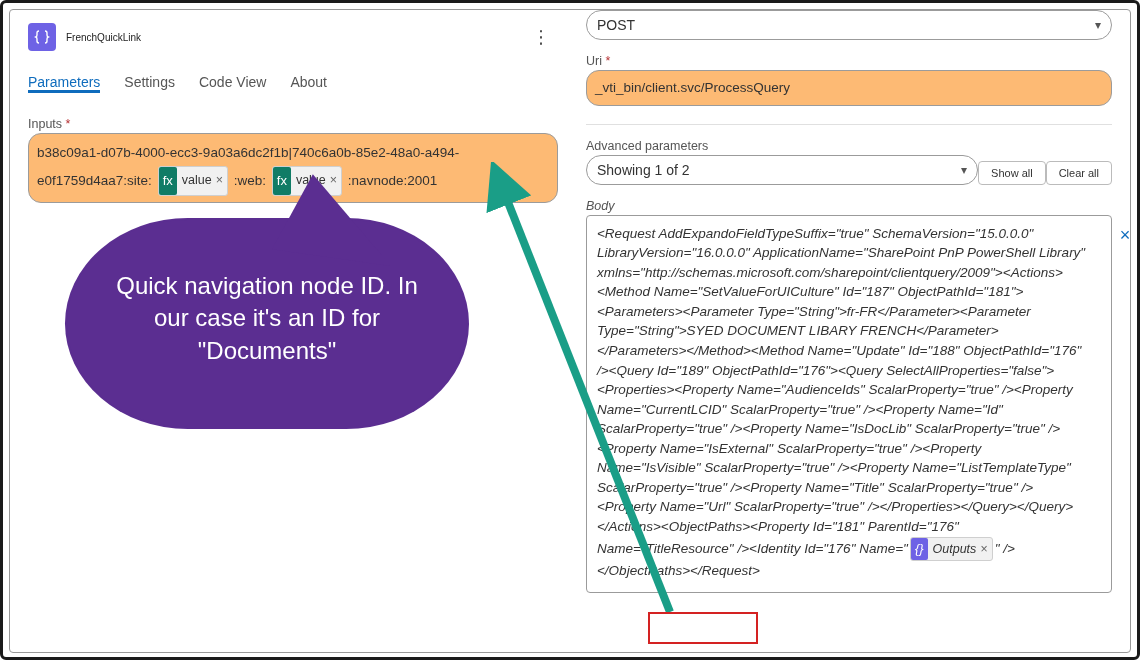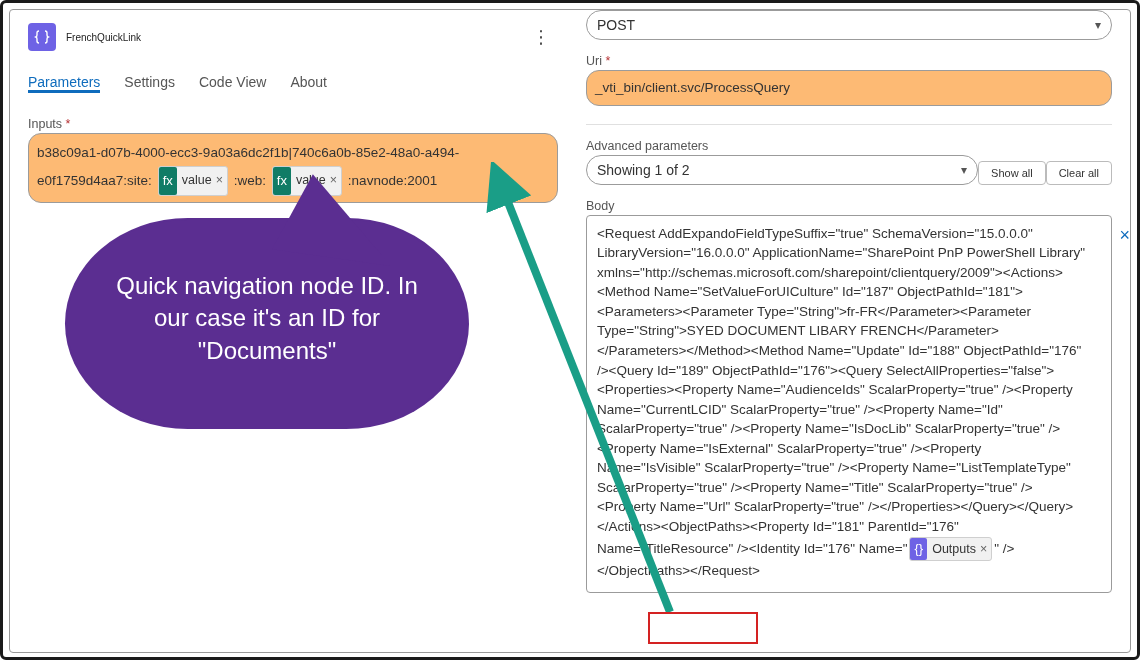--- a/index.html
+++ b/index.html
@@ -127,21 +127,21 @@
         <div class="adv-row">
           <div class="select-box adv-select">
             <span>Showing 1 of 2</span>
             <span class="chev">▾</span>
           </div>
           <button class="btn-light">Show all</button>
           <button class="btn-light">Clear all</button>
         </div>
       </div>
 
-      <div class="right-field" style="margin-top:4px;">
+      <div class="right-field" style="margin-top:4px;font-style:italic;">
         <div class="field-label">Body</div>
         <div style="position:relative;">
           <div class="body-box">
             <span class="body-content">&lt;Request AddExpandoFieldTypeSuffix="true" SchemaVersion="15.0.0.0" LibraryVersion="16.0.0.0" ApplicationName="SharePoint PnP PowerShell Library" xmlns="http://schemas.microsoft.com/sharepoint/clientquery/2009"&gt;&lt;Actions&gt;&lt;Method Name="SetValueForUICulture" Id="187" ObjectPathId="181"&gt;&lt;Parameters&gt;&lt;Parameter Type="String"&gt;fr-FR&lt;/Parameter&gt;&lt;Parameter Type="String"&gt;SYED DOCUMENT LIBARY FRENCH&lt;/Parameter&gt;&lt;/Parameters&gt;&lt;/Method&gt;&lt;Method Name="Update" Id="188" ObjectPathId="176" /&gt;&lt;Query Id="189" ObjectPathId="176"&gt;&lt;Query SelectAllProperties="false"&gt;&lt;Properties&gt;&lt;Property Name="AudienceIds" ScalarProperty="true" /&gt;&lt;Property Name="CurrentLCID" ScalarProperty="true" /&gt;&lt;Property Name="Id" ScalarProperty="true" /&gt;&lt;Property Name="IsDocLib" ScalarProperty="true" /&gt;&lt;Property Name="IsExternal" ScalarProperty="true" /&gt;&lt;Property Name="IsVisible" ScalarProperty="true" /&gt;&lt;Property Name="ListTemplateType" ScalarProperty="true" /&gt;&lt;Property Name="Title" ScalarProperty="true" /&gt;&lt;Property Name="Url" ScalarProperty="true" /&gt;&lt;/Properties&gt;&lt;/Query&gt;&lt;/Query&gt;&lt;/Actions&gt;&lt;ObjectPaths&gt;&lt;Property Id="181" ParentId="176" Name="TitleResource" /&gt;&lt;Identity Id="176" Name="</span><span class="outputs-chip-wrap"><span class="token-chip">
               <span class="fx-badge fx-purple">{}</span>
               <span class="tx">Outputs</span>
               <span class="close">×</span>
             </span></span><span class="body-content">" /&gt;&lt;/ObjectPaths&gt;&lt;/Request&gt;</span>
           </div>
           <span class="body-close" style="position:absolute; top:10px; right:-18px;">×</span>

